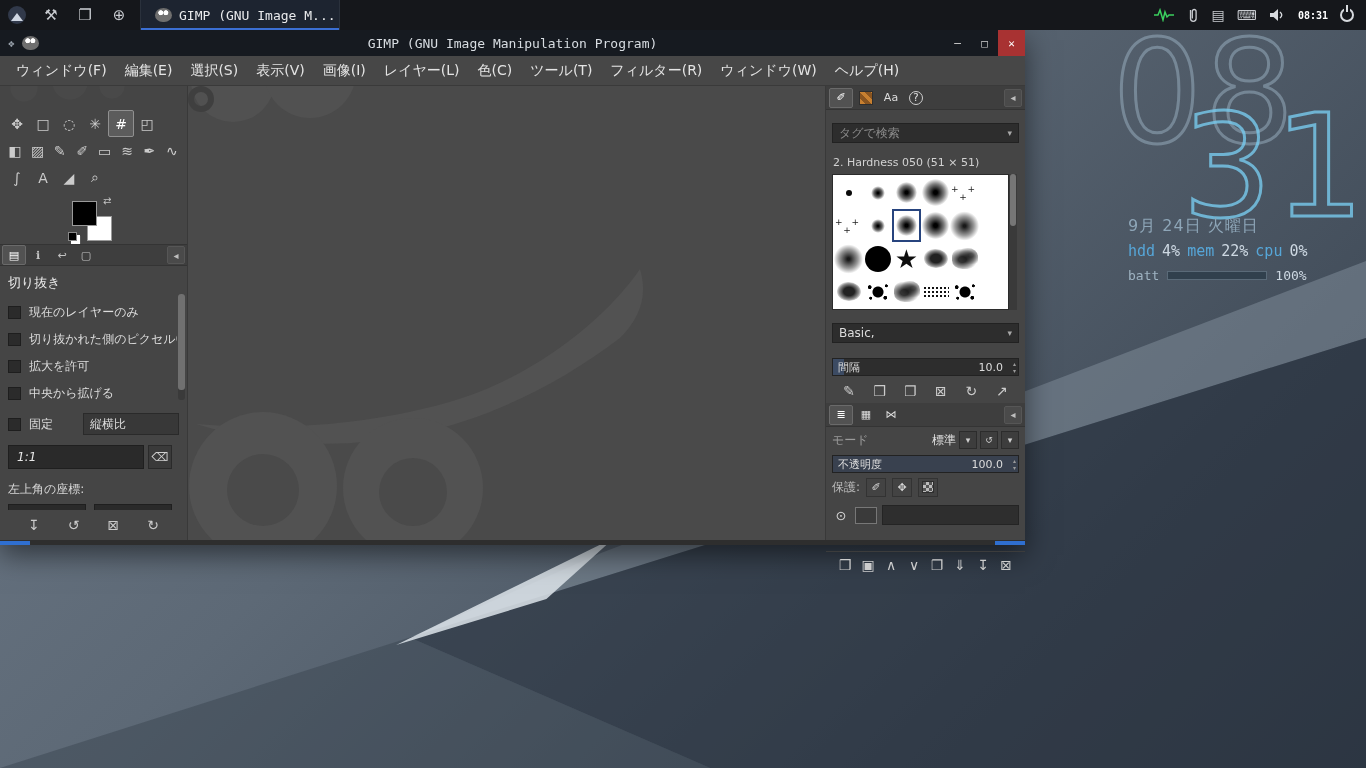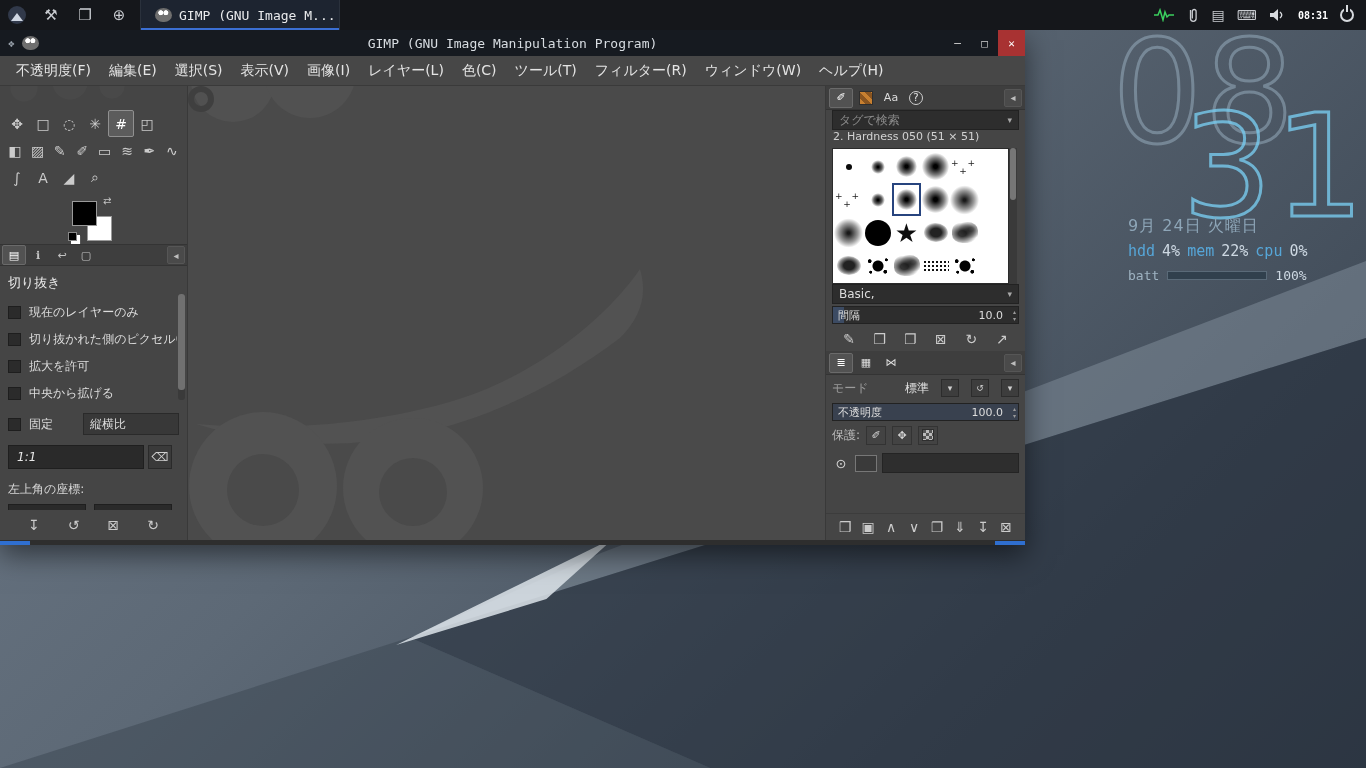--- a/index.html
+++ b/index.html
@@ -103,21 +103,21 @@
 
   
   .canvas{flex:1;background:#4a4a4a;position:relative;overflow:hidden}
   .canvas svg{position:absolute;inset:0}
 
   
   .dock{width:200px;background:#454545;border-left:1px solid #393939;display:flex;flex-direction:column;flex:0 0 auto;font-size:12px;color:#dcdcdc}
   .dock-tabs{height:24px;background:#3e3e3e;border-bottom:1px solid #343434;display:flex;align-items:center;padding:0 3px;gap:1px;flex:0 0 auto}
   .checker{width:14px;height:14px;background:repeating-linear-gradient(45deg,#c88030 0 4px,#8a5520 4px 8px);border:1px solid #2e2e2e}
   .help-circle{width:14px;height:14px;border-radius:50%;border:1px solid #cfcfcf;display:flex;align-items:center;justify-content:center;font-size:10px;color:#e6e6e6}
-  .combo{height:20px;margin:0 6px;background:#2d2d2d;border:1px solid #222;display:flex;align-items:center;padding:0 6px;flex:0 0 auto}
+  .combo{height:20px;margin:13px 6px;background:#2d2d2d;border:1px solid #222;display:flex;align-items:center;padding:0 6px;flex:0 0 auto}
   .combo .chev{margin-left:auto;color:#a8a8a8;font-size:9px}
   .combo-placeholder{color:#8b8b8b}
   .brush-name{height:16px;padding:0 7px;font-size:11px;color:#d2d2d2;flex:0 0 auto}
   .grid-wrap{display:flex;margin:2px 6px 0 6px;height:136px;flex:0 0 auto}
   .brush-grid{width:177px;background:#fff;border:1px solid #2b2b2b;display:flex;flex-wrap:wrap;align-content:flex-start;padding:1px;overflow:hidden}
   .bcell{width:29px;height:33px;display:flex;align-items:center;justify-content:center;position:relative}
   .bcell i{font-style:normal;display:block}
   .b-dot i{width:6px;height:6px;border-radius:50%;background:#0a0a0a}
   .b-soft-s i{width:14px;height:14px;border-radius:50%;background:radial-gradient(circle,#000 8%,rgba(0,0,0,.6) 42%,transparent 70%)}
   .b-soft-m i{width:21px;height:21px;border-radius:50%;background:radial-gradient(circle,#000 10%,rgba(0,0,0,.55) 45%,transparent 72%)}
@@ -143,21 +143,21 @@
 
   .spinscale{height:18px;margin:2px 6px;background:#2d2d2d;border:1px solid #222;position:relative;display:flex;align-items:center;padding:0 5px;font-size:11px;flex:0 0 auto}
   .ss-fill{position:absolute;left:0;top:0;bottom:0;background:#3c4b63}
   .ss-label{position:relative;z-index:1}
   .ss-value{position:relative;z-index:1;margin-left:auto;padding-right:10px}
   .ss-arrows{position:absolute;right:2px;top:1px;display:flex;flex-direction:column;line-height:7px;font-size:6px;color:#9a9a9a;z-index:1}
   .fill-spacing{width:6%}
   .fill-opacity{width:100%;background:#39414f}
   .actions-row{height:25px;display:flex;align-items:center;justify-content:space-between;padding:0 12px;flex:0 0 auto}
 
-  .mode-row{display:flex;align-items:center;gap:12px;height:26px;padding:0 6px;flex:0 0 auto}
+  .mode-row{display:flex;align-items:center;gap:3px;height:26px;padding:0 6px;flex:0 0 auto}
   .mode-label{color:#9b9b9b}
   .mode-value{margin-left:auto;color:#e2e2e2}
   .sq-btn{width:18px;height:18px;background:#3d3d3d;border:1px solid #2c2c2c;display:flex;align-items:center;justify-content:center;font-size:9px;color:#cfcfcf}
   .lock-row{display:flex;align-items:center;gap:6px;height:24px;padding:0 6px;color:#bcbcbc;flex:0 0 auto}
   .lock-btn{width:20px;height:19px;background:#434343;border:1px solid #333;display:flex;align-items:center;justify-content:center;font-size:11px;color:#d5d5d5}
   .lock-alpha-glyph{width:12px;height:12px;background:repeating-conic-gradient(#bbb 0 25%,#555 0 50%) 0 0/6px 6px;border:1px solid #2e2e2e}
   .layer-list{margin:4px 6px;height:44px;flex:0 0 auto}
   .layer-row{display:flex;align-items:center;gap:5px;height:24px}
   .eye{width:18px;height:18px;display:flex;align-items:center;justify-content:center;color:#d8d8d8;font-size:13px}
   .layer-thumb{width:22px;height:17px;background:#3a3a3a;border:1px solid #777}
@@ -240,21 +240,21 @@
         <span class="wilber"></span>
       </span>
       <span class="titlebar-title">GIMP (GNU Image Manipulation Program)</span>
       <span class="titlebar-btns">
         <span class="tb-btn">─</span>
         <span class="tb-btn">□</span>
         <span class="tb-btn tb-close">✕</span>
       </span>
     </div>
     <div class="menubar" id="menu-bar">
-        <span class="menu-item">不透明度(F)</span>
+        <span class="menu-item">ウィンドウ(F)</span>
         <span class="menu-item">編集(E)</span>
         <span class="menu-item">選択(S)</span>
         <span class="menu-item">表示(V)</span>
         <span class="menu-item">画像(I)</span>
         <span class="menu-item">レイヤー(L)</span>
         <span class="menu-item">色(C)</span>
         <span class="menu-item">ツール(T)</span>
         <span class="menu-item">フィルター(R)</span>
         <span class="menu-item">ウィンドウ(W)</span>
         <span class="menu-item">ヘルプ(H)</span>

